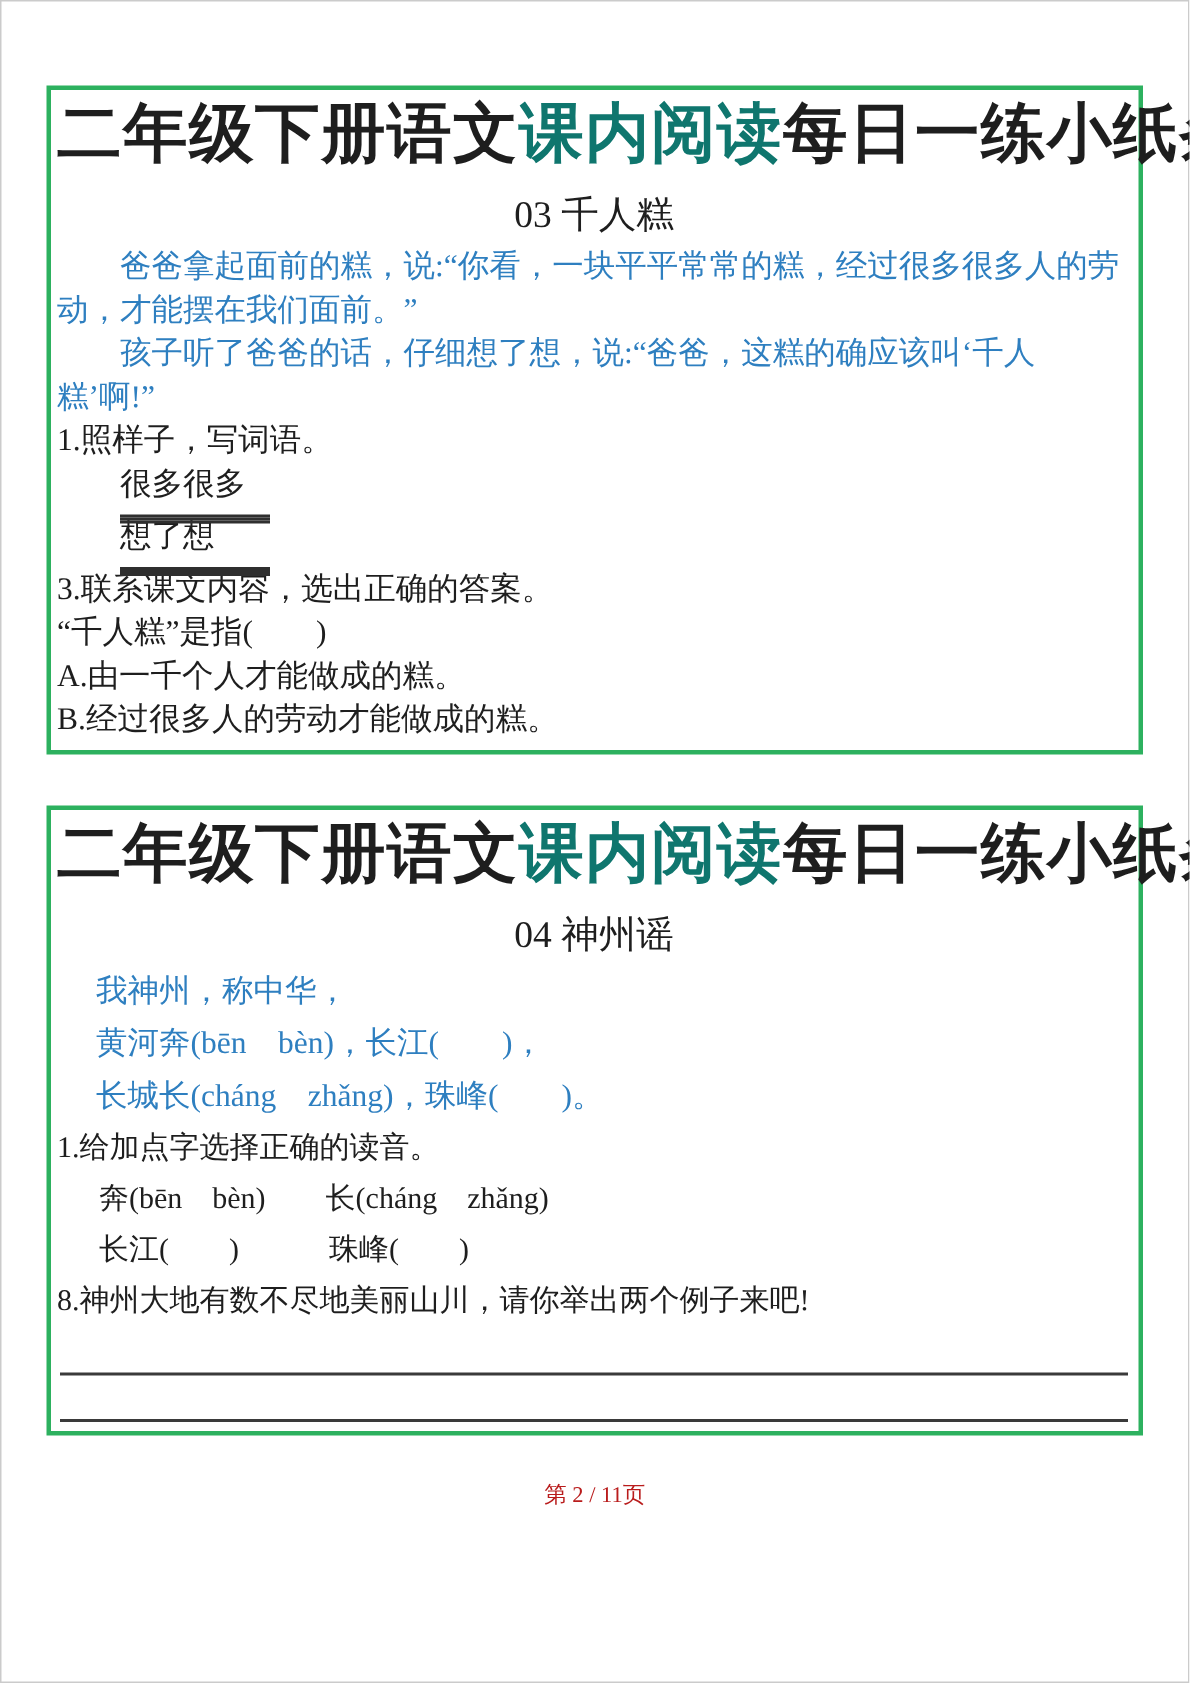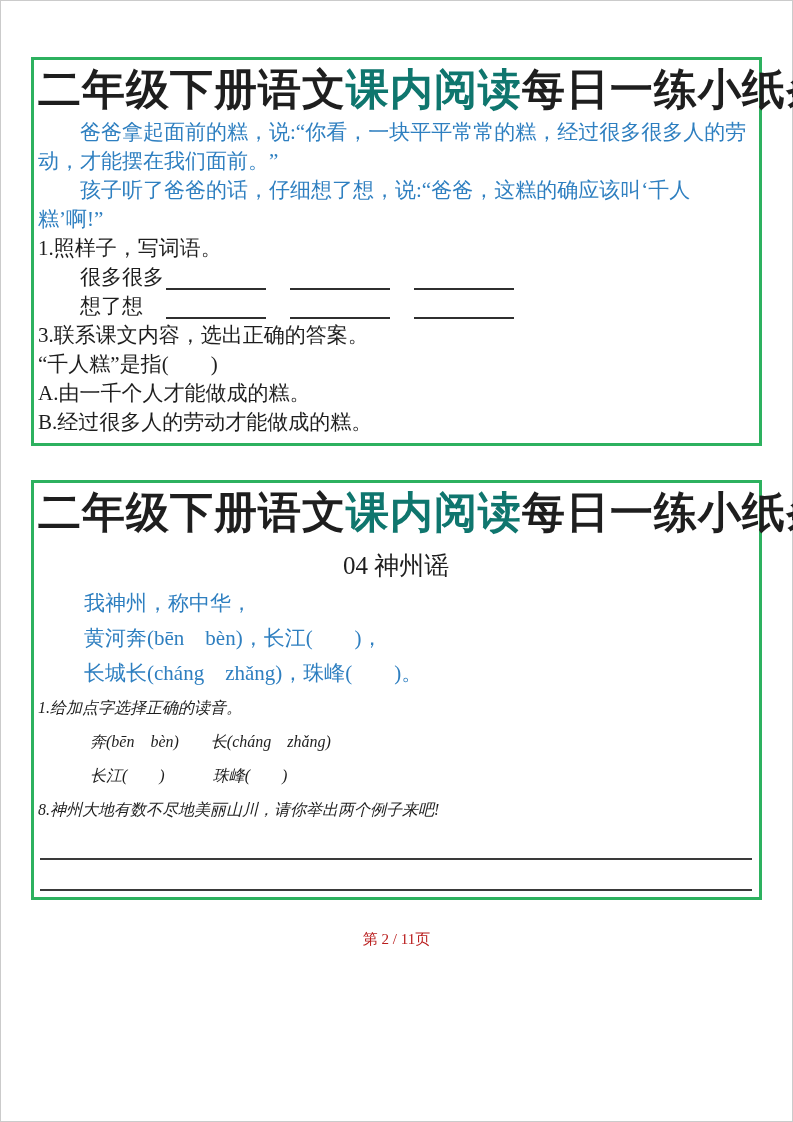--- a/index.html
+++ b/index.html
@@ -35,53 +35,54 @@
   .card-subtitle {
     text-align: center;
     font-size: 25px;
     font-weight: 500;
     margin: 8px 0 4px;
   }
   
   .s03 p, .s03 .fill-row { font-size: 21px; line-height: 29px; }
   .passage { color: #2e7fc0; text-indent: 42px; }
   .q-indent { }
-  .fill-row { margin-left: 42px; display: flex; align-items: baseline; }
+  .fill-row { margin-left: 42px; display: flex; align-items: baseline; flex-direction: column; }
   .fill-label { min-width: 86px; }
   .blank {
     display: inline-block;
     border-bottom: 2px solid #2f2f2f;
     transform: translateY(6px);
   }
   .blank.w100 { width: 100px; margin-right: 24px; }
   .blank.solid-q2 { width: 62px; transform: translateY(4px); }
   .blank.dashed-q2 { width: 74px; border-bottom-style: dashed; transform: translateY(7px); }
   .q2-wrap { text-indent: 42px; }
   
-  .s04 .poem-line { font-size: 21px; line-height: 35px; color: #2e7fc0; margin-left: 46px; }
-  .s04 .q { font-size: 16px; line-height: 34px; font-style: italic; }
-  .s04 .q-item { margin-left: 52px; }
+  .s04 .poem-line { font-size: 21px; line-height: 35px; color: #2e7fc0; margin-left: 26px; }
+  .s04 .q { font-size: 20px; line-height: 34px; }
+  .s04 .q-item { margin-left: 28px; }
   .ans-line { margin: 0 2px; border-bottom: 2px solid #3a3a3a; }
   .ans-line.first { height: 33px; }
   .ans-line.second { height: 31px; }
   .page-footer {
     margin-top: 30px;
     text-align: center;
     font-size: 15px;
     color: #b91c1c;
   }
 </style>
 </head>
 <body>
 
 <div class="page">
 
   <section class="card s03">
     <h1 class="card-title"><span>二年级下册语文</span><span class="red">课内阅读</span><span>每日一练小纸条</span></h1>
 
+    <h2 class="card-subtitle">03 千人糕</h2>
 
     <p class="passage">爸爸拿起面前的糕，说:“你看，一块平平常常的糕，经过很多很多人的劳动，才能摆在我们面前。”</p>
     <p class="passage">孩子听了爸爸的话，仔细想了想，说:“爸爸，这糕的确应该叫‘千人糕’啊!”</p>
 
     <p class="q-indent">1.照样子，写词语。</p>
 
     <div class="fill-row">
       <span class="fill-label">很多很多</span>
       <span class="blank w100"></span>
       <span class="blank w100"></span>

